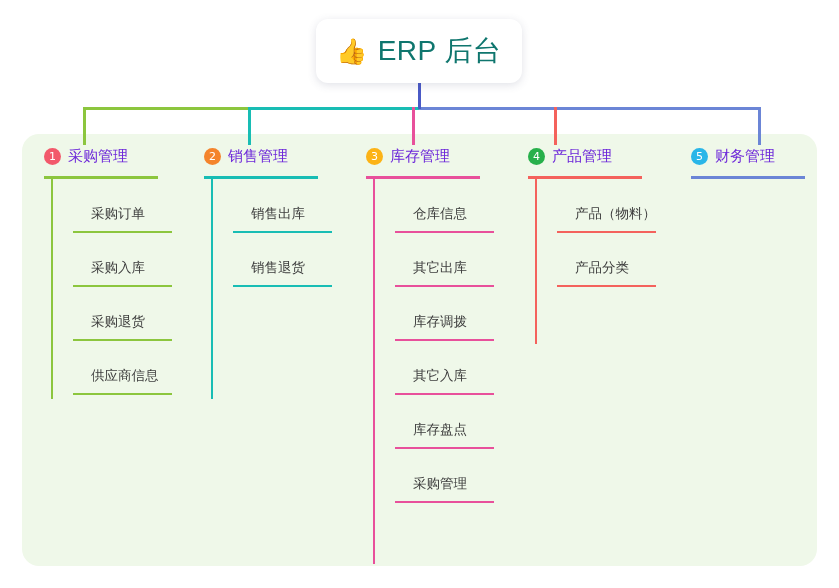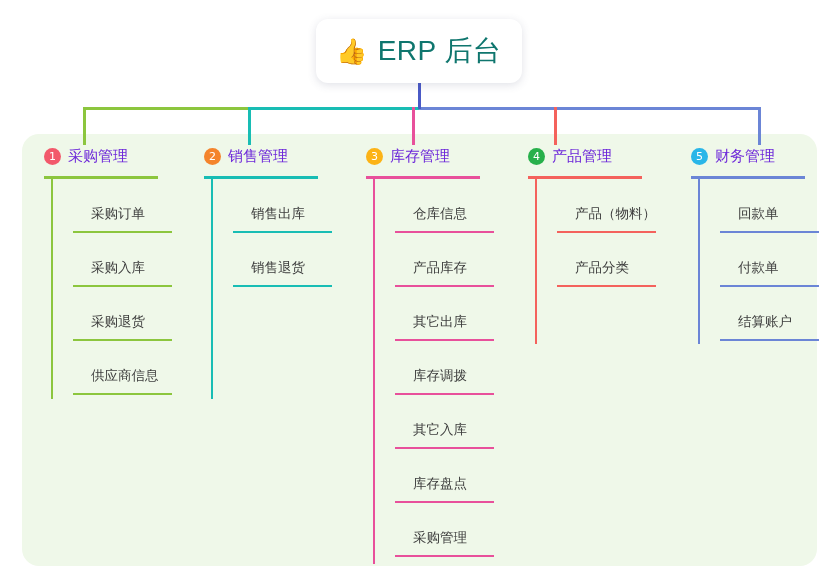--- a/index.html
+++ b/index.html
@@ -232,24 +232,20 @@
           <span class="col-title">库存管理</span>
         </div>
         <div class="head-rule" style="background: rgb(232, 80, 155);"></div>
         <div class="items">
           <div class="spine" style="background: rgb(232, 80, 155); height: 385px;"></div>
           <div class="item">
             <span class="item-label">仓库信息</span>
             <div class="item-rule" style="background: rgb(232, 80, 155);"></div>
           </div>
           <div class="item">
-            <span class="item-label">产品库存</span>
-            <div class="item-rule" style="background: rgb(232, 80, 155);"></div>
-          </div>
-          <div class="item">
             <span class="item-label">其它出库</span>
             <div class="item-rule" style="background: rgb(232, 80, 155);"></div>
           </div>
           <div class="item">
             <span class="item-label">库存调拨</span>
             <div class="item-rule" style="background: rgb(232, 80, 155);"></div>
           </div>
           <div class="item">
             <span class="item-label">其它入库</span>
             <div class="item-rule" style="background: rgb(232, 80, 155);"></div>
@@ -281,31 +277,16 @@
             <div class="item-rule" style="background: rgb(244, 98, 92);"></div>
           </div>
         </div>
       </div>
       <div class="col" style="left: 680px;">
         <div class="col-head">
           <span class="badge" style="background: rgb(41, 182, 232);">5</span>
           <span class="col-title">财务管理</span>
         </div>
         <div class="head-rule" style="background: rgb(107, 133, 214);"></div>
-        <div class="items">
-          <div class="spine" style="background: rgb(107, 133, 214); height: 165px;"></div>
-          <div class="item">
-            <span class="item-label">回款单</span>
-            <div class="item-rule" style="background: rgb(107, 133, 214);"></div>
-          </div>
-          <div class="item">
-            <span class="item-label">付款单</span>
-            <div class="item-rule" style="background: rgb(107, 133, 214);"></div>
-          </div>
-          <div class="item">
-            <span class="item-label">结算账户</span>
-            <div class="item-rule" style="background: rgb(107, 133, 214);"></div>
-          </div>
-        </div>
       </div>
     </div>
 
 </div>
 
 </body></html>

